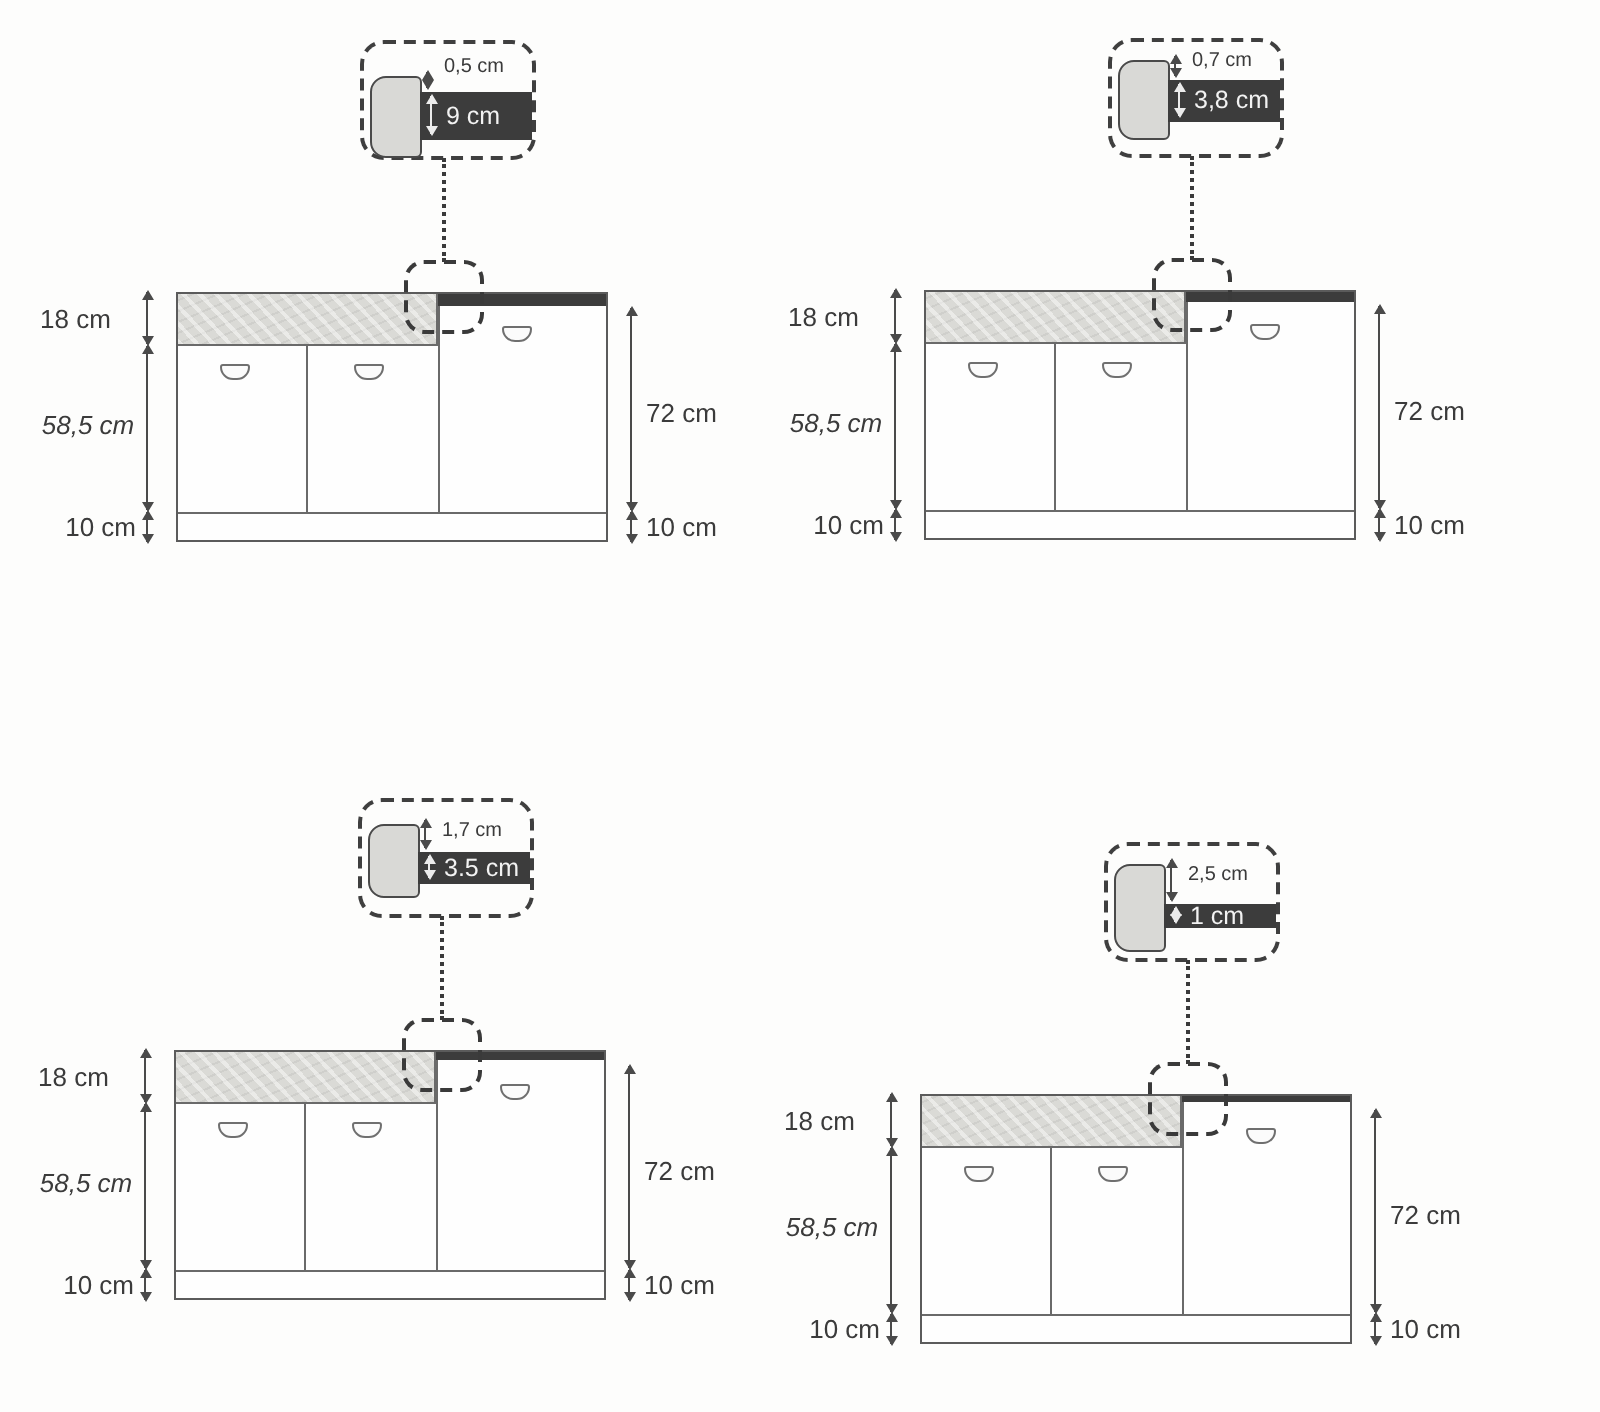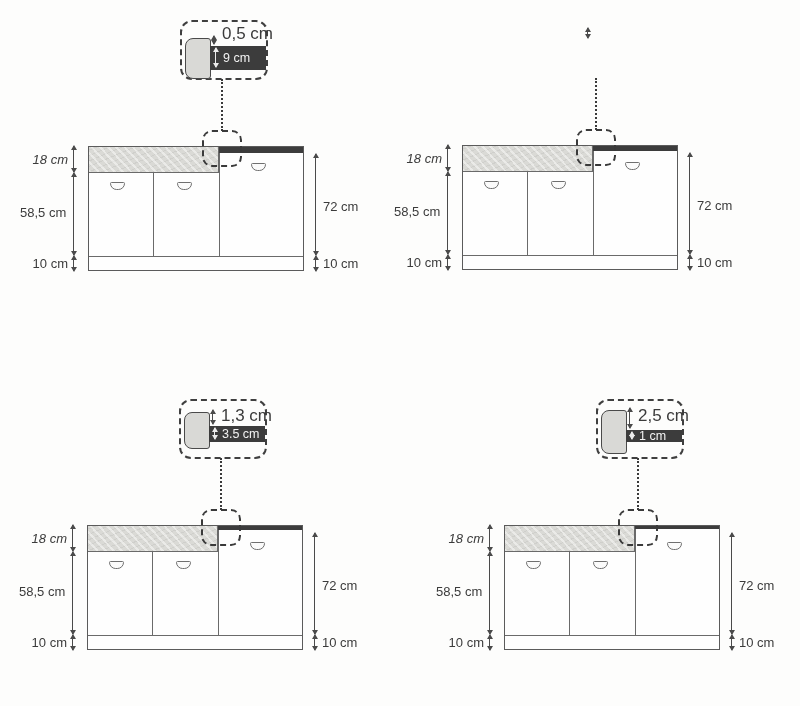--- a/index.html
+++ b/index.html
@@ -4,37 +4,37 @@
 <style>
   html,body{margin:0;padding:0;background:#ffffff;}
   #canvas{
     position:relative;width:800px;height:706px;background:#fdfdfc;
     font-family:"Liberation Sans",sans-serif;color:#3b3b3b;overflow:hidden;
   }
   .panel{position:absolute;width:365px;height:290px;}
   #p1{left:18px;top:8px;  --stripH:6px;--doorTop:16px;--doorH:41px;--barTop:24px;--barH:24px;--gapTop:5px;}
   #p2{left:392px;top:7px; --stripH:5px;--doorTop:9px; --doorH:40px;--barTop:19px;--barH:21px;--gapTop:3px;}
   #p3{left:17px;top:387px; --stripH:4px;--doorTop:11px;--doorH:37px;--barTop:25px;--barH:16px;--gapTop:8px;}
-  #p4{left:390px;top:387px;margin-left:44px;--stripH:3px;--doorTop:9px; --doorH:44px;--barTop:29px;--barH:12px;--gapTop:8px;}
+  #p4{left:390px;top:409px;--stripH:3px;--doorTop:9px; --doorH:44px;--barTop:29px;--barH:12px;--gapTop:8px;}
 
   
   .detail-box{
     position:absolute;left:162px;top:12px;width:88px;height:60px;
     border:2px dashed #3f3f3f;border-radius:12px;background:#fdfdfc;box-sizing:border-box;
   }
   .door-profile{
     position:absolute;left:3px;top:var(--doorTop);width:26px;height:var(--doorH);
     background:#d9d9d6;border:1.5px solid #4a4a4a;border-radius:8px 3px 3px 8px;box-sizing:border-box;
   }
   .detail-bar{
     position:absolute;left:28px;right:0px;top:var(--barTop);height:var(--barH);
     background:#3c3c3c;
   }
   .gap-label{
-    position:absolute;left:40px;top:var(--gapTop);font-size:17px;white-space:nowrap;line-height:13px;
+    position:absolute;left:40px;top:var(--gapTop);font-size:10px;white-space:nowrap;line-height:13px;
   }
   .bar-label{
     position:absolute;left:41px;top:var(--barTop);height:var(--barH);line-height:var(--barH);
     font-size:12.5px;color:#f2f2f2;white-space:nowrap;
   }
   
   .arr{position:absolute;width:0;border-left:1px solid #4a4a4a;}
   .arr::before{content:"";position:absolute;left:-3.5px;top:-1px;width:0;height:0;
     border-left:3px solid transparent;border-right:3px solid transparent;border-bottom:5px solid #4a4a4a;}
   .arr::after{content:"";position:absolute;left:-3.5px;bottom:-1px;width:0;height:0;
@@ -77,22 +77,22 @@
   .h-mid{left:88px;top:35px;}
   .h-right{left:162px;top:16px;}
 
   
   .a-18 {left:55px;top:138px;height:26px;}
   .a-585{left:55px;top:165px;height:82px;}
   .a-10l{left:55px;top:248px;height:15px;}
   .a-72 {left:297px;top:146px;height:101px;}
   .a-10r{left:297px;top:248px;height:15px;}
   .dim{position:absolute;font-size:13px;line-height:15px;white-space:nowrap;}
-  .l-18 {left:2px;top:144px;width:48px;text-align:right;font-style:italic;}
-  .l-585{left:2px;top:197px;width:48px;text-align:left;}
+  .l-18 {left:2px;top:144px;width:48px;text-align:left;}
+  .l-585{left:2px;top:197px;width:48px;text-align:center;font-style:italic;}
   .l-10l{left:2px;top:248px;width:48px;text-align:right;}
   .l-72 {left:305px;top:191px;text-align:right;}
   .l-10r{left:305px;top:248px;}
 </style>
 </head>
 <body>
 
 <div id="canvas">
 
   <div class="panel" id="p1">
@@ -122,20 +122,27 @@
     <div class="arr a-72"></div>
     <div class="arr a-10r"></div>
     <div class="dim l-18">18 cm</div>
     <div class="dim l-585">58,5 cm</div>
     <div class="dim l-10l">10 cm</div>
     <div class="dim l-72">72 cm</div>
     <div class="dim l-10r">10 cm</div>
   </div>
 
   <div class="panel" id="p2">
+    <div class="detail-box">
+      <div class="door-profile"></div>
+      <div class="detail-bar"></div>
+      <div class="arr white bar-arr"></div>
+      <div class="gap-label">0,7 cm</div>
+      <div class="bar-label">3,8 cm</div>
+    </div>
     <div class="arr gap-arr"></div>
     <div class="connector"></div>
     <div class="zoom-square"></div>
     <div class="cabinet">
       <div class="drawer-band"></div>
       <div class="worktop-strip"></div>
       <div class="divider-1"></div>
       <div class="divider-2"></div>
       <div class="plinth-line"></div>
       <div class="handle h-left"></div>
@@ -152,21 +159,21 @@
     <div class="dim l-10l">10 cm</div>
     <div class="dim l-72">72 cm</div>
     <div class="dim l-10r">10 cm</div>
   </div>
 
   <div class="panel" id="p3">
     <div class="detail-box">
       <div class="door-profile"></div>
       <div class="detail-bar"></div>
       <div class="arr white bar-arr"></div>
-      <div class="gap-label">1,3 cm</div>
+      <div class="gap-label">1,7 cm</div>
       <div class="bar-label">3.5 cm</div>
     </div>
     <div class="arr gap-arr"></div>
     <div class="connector"></div>
     <div class="zoom-square"></div>
     <div class="cabinet">
       <div class="drawer-band"></div>
       <div class="worktop-strip"></div>
       <div class="divider-1"></div>
       <div class="divider-2"></div>

